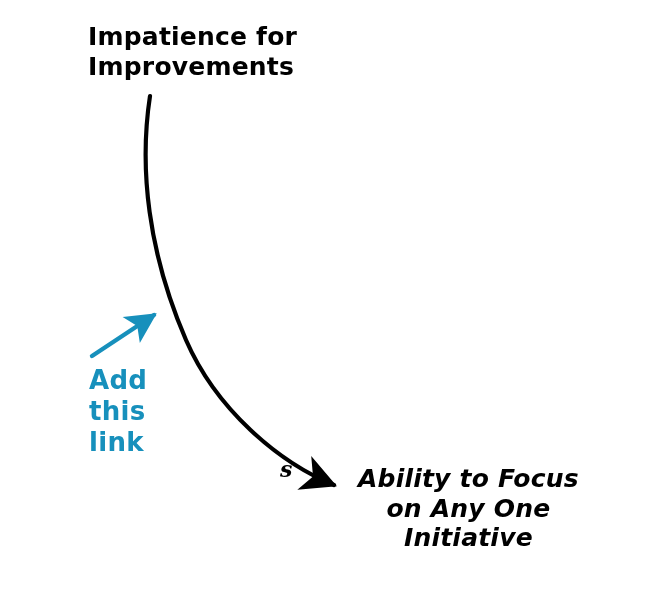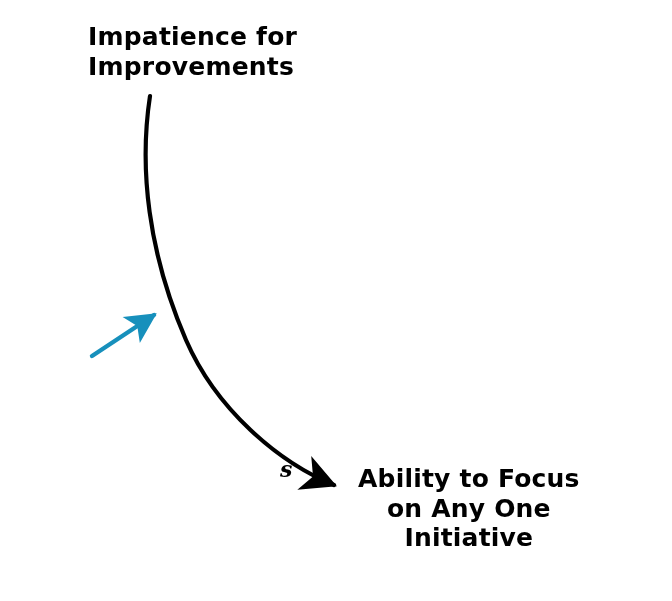--- a/index.html
+++ b/index.html
@@ -96,20 +96,23 @@
     </g>
 
     <g>
       <path d="M 92 356 L 154 315" fill="none" stroke="#1790BC" stroke-width="4.4" stroke-linecap="round" marker-end="url(#arrowhead-blue)"></path>
     </g>
   </svg>
 
   <div class="node-label" id="label-impatience" style="color: rgb(0, 0, 0);">Impatience for
 Improvements</div>
 
-  <div class="node-label" id="label-ability" style="color: rgb(0, 0, 0);">Ability to Focus
+  <div class="node-label" id="label-ability" style="color: rgb(0, 0, 0); font-style: italic;">Ability to Focus
 on Any One
 Initiative</div>
 
   <div class="polarity-marker" id="polarity-s" style="color: rgb(0, 0, 0);">s</div>
 
+  <div class="annotation-text" id="annotation-add-this-link" style="color: rgb(23, 144, 188);">Add
+this
+link</div>
 
 </div>
 
 </body></html>

